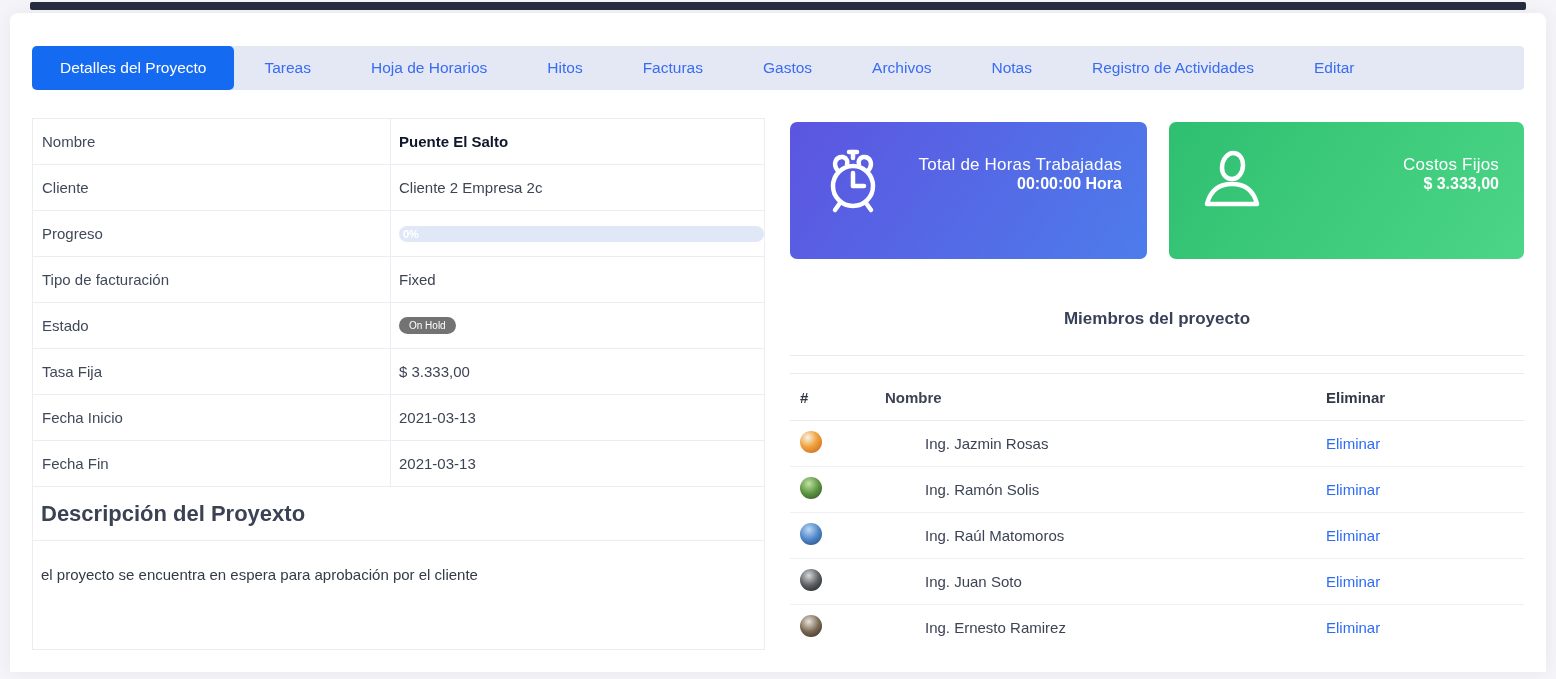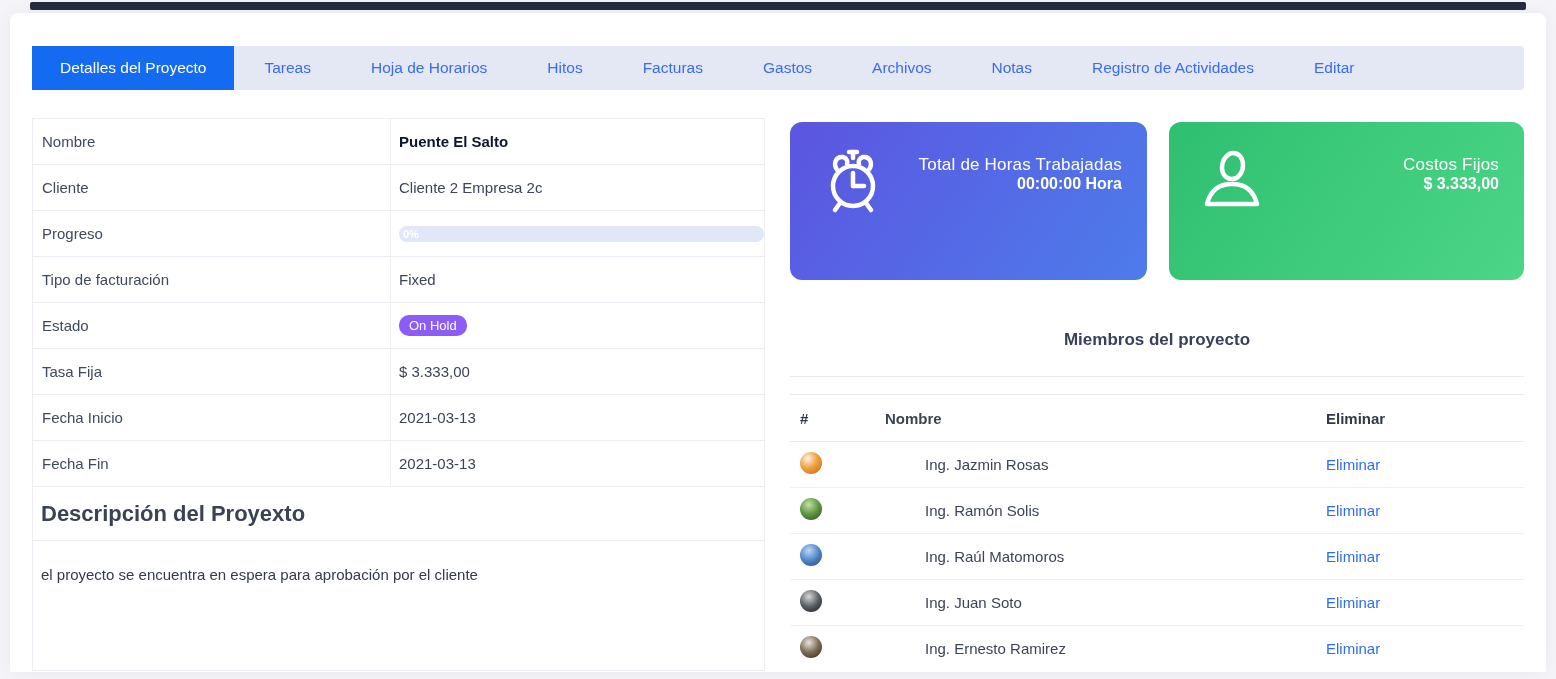--- a/index.html
+++ b/index.html
@@ -16,44 +16,44 @@
     position:absolute; top:13px; left:10px; width:1536px; height:659px;
     background:#ffffff; border-radius:8px 8px 0 0;
     box-shadow:0 0 18px rgba(40,40,80,0.06);
     padding:33px 22px 0 22px;
   }
   
   .tabbar { display:flex; align-items:stretch; background:#e4e8f5;
     border-radius:4px; height:44px; }
   .tab { display:flex; align-items:center; padding:0 30px; font-size:15.5px;
     color:#3a6cf1; cursor:pointer; white-space:nowrap; }
-  .tab.active { background:#156af2; color:#ffffff; border-radius:0;
+  .tab.active { background:#156af2; color:#ffffff; border-radius:5px;
     padding:0 28px; font-weight:400; }
   
   .content { display:flex; margin-top:28px; }
   .left-panel { width:738px; border:1px solid #ececf2; background:#fff; }
   .detail-row { display:flex; border-bottom:1px solid #ececf2; min-height:46px; }
   .detail-row:last-of-type { }
   .cell-label { width:358px; border-right:1px solid #ececf2; display:flex;
     align-items:center; padding-left:9px; font-size:15px; color:#40495a; }
   .cell-value { flex:1; display:flex; align-items:center; padding-left:8px;
     font-size:15px; color:#3d4454; }
   .cell-value.bold { font-weight:bold; color:#0f172a; }
   .progress-track { width:365px; height:16px; background:#e0e8f7;
     border-radius:8px; overflow:hidden; display:flex; align-items:center; }
   .progress-label { color:#ffffff; font-size:11px; font-weight:bold; padding-left:4px; }
-  .status-badge { background:#8b5cf6; color:#ffffff; font-size:13px;
+  .status-badge { background:#737373; color:#ffffff; font-size:10px;
     padding:3px 10px; border-radius:10px; }
   .desc-title { padding:14px 8px 13px 8px; font-size:22px; font-weight:600;
     color:#3a4254; border-bottom:1px solid #ececf2; }
   .desc-text { padding:25px 8px 22px 8px; font-size:15px; color:#333a48; }
   
   .right-panel { margin-left:25px; width:740px; }
   .cards-row { display:flex; justify-content:space-between; margin-top:4px; }
-  .stat-card { width:357px; height:158px; border-radius:12px; color:#ffffff;
+  .stat-card { width:357px; height:137px; border-radius:7px; color:#ffffff;
     position:relative; padding:25px 25px 20px 30px; }
   .stat-card .icon-wrap { position:absolute; left:30px; top:24px; }
   .stat-title { text-align:right; font-size:17px; margin-top:8px; letter-spacing:0.2px; }
   .stat-value { text-align:right; font-size:16px; font-weight:bold; }
   .members-title { text-align:center; margin-top:50px; font-size:17px;
     font-weight:700; color:#39415a; }
   .members-divider { border:none; border-top:1px solid #e9e9ef; margin-top:26px; }
   .members-table { margin-top:17px; border-top:1px solid #e9e9ef; }
   .m-head, .m-row { display:flex; align-items:center; min-height:46px; }
   .m-head { font-weight:bold; color:#323947; font-size:15px; }

